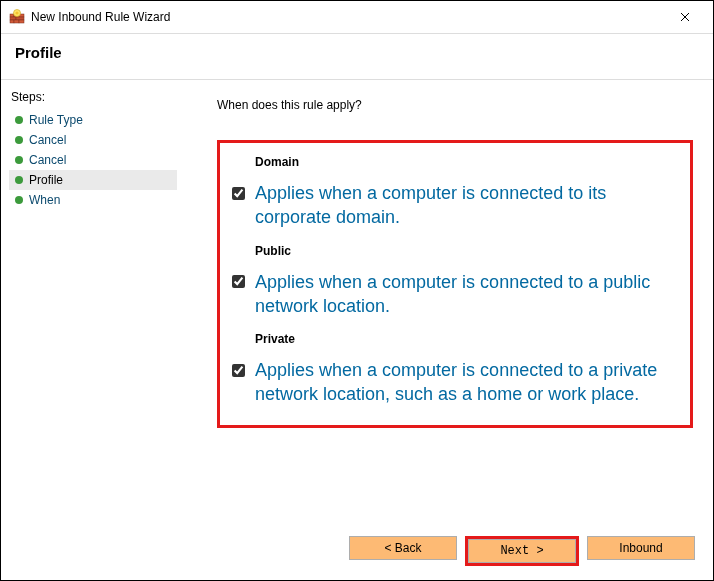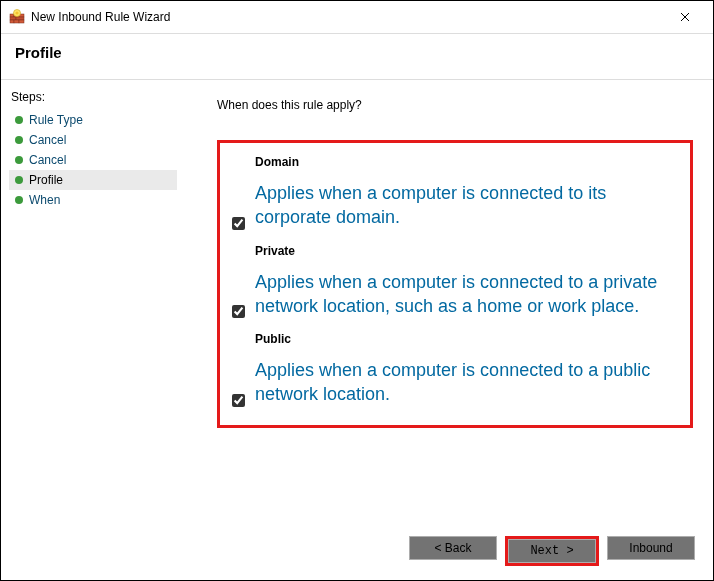--- a/index.html
+++ b/index.html
@@ -16,27 +16,27 @@
 .sidebar { width: 184px; padding: 10px 8px; border-right: none; }
 .sidebar-title { font-size: 12px; font-weight: normal; margin-bottom: 6px; padding-left: 2px; }
 .step { display: flex; align-items: center; padding: 3px 6px; cursor: pointer; }
 .step .bullet { width: 8px; height: 8px; border-radius: 50%; background: #3c9a3c; margin-right: 6px; flex-shrink: 0; }
 .step .label { color: #0c4a6e; font-size: 12px; }
 .step.active { background: #eaeaea; }
 .step.active .label { color: #000; }
 .main { flex: 1; padding: 18px 20px 10px 32px; display: flex; flex-direction: column; }
 .prompt { font-size: 12px; margin-bottom: 28px; }
 .checkbox-panel { border: 3px solid #e41a1a; padding: 12px 14px 18px 12px; }
-.cb-row { display: flex; align-items: flex-end; margin-bottom: 14px; }
+.cb-row { display: flex; align-items: center; margin-bottom: 14px; }
 .cb-row:last-child { margin-bottom: 0; }
 .cb { width: 13px; height: 13px; margin-right: 10px; margin-top: 2px; cursor: pointer; accent-color: #333; }
 .cb-text .cb-label { font-weight: bold; font-size: 12px; }
 .cb-text .cb-desc { font-size: 18px; color: #0369a1; margin-top: 12px; line-height: 1.35; max-width: 430px; }
 .footer { padding: 10px 18px 14px 0; display: flex; justify-content: flex-end; gap: 8px; }
-.btn { width: 88px; height: 24px; font-size: 12px; background: #737373; border: 1px solid #adadad; cursor: pointer; }
+.btn { width: 108px; height: 24px; font-size: 12px; background: #fdba74; border: 1px solid #adadad; cursor: pointer; }
 .btn-next-wrap { border: 3px solid #e41a1a; display: inline-flex; }
 .btn-next-wrap .btn { border: 1px solid #adadad; font-family: Liberation Mono, monospace; }
 </style>
 </head>
 <body>
 
 <div class="window">
   <div class="titlebar">
     <span class="icon">
       <svg viewBox="0 0 16 16" width="16" height="16">
@@ -97,29 +97,29 @@
         <div class="cb-row">
           <input type="checkbox" class="cb" checked="" style="">
           <div class="cb-text">
             <div class="cb-label">Domain</div>
             <div class="cb-desc">Applies when a computer is connected to its corporate domain.</div>
           </div>
         </div>
         <div class="cb-row">
           <input type="checkbox" class="cb" checked="" style="">
           <div class="cb-text">
-            <div class="cb-label">Private</div>
-            <div class="cb-desc">Applies when a computer is connected to a private network location, such as a home or work place.</div>
+            <div class="cb-label">Public</div>
+            <div class="cb-desc">Applies when a computer is connected to a public network location.</div>
           </div>
         </div>
         <div class="cb-row">
           <input type="checkbox" class="cb" checked="" style="">
           <div class="cb-text">
-            <div class="cb-label">Public</div>
-            <div class="cb-desc">Applies when a computer is connected to a public network location.</div>
+            <div class="cb-label">Private</div>
+            <div class="cb-desc">Applies when a computer is connected to a private network location, such as a home or work place.</div>
           </div>
         </div>
       </div>
     </div>
   </div>
 
   <div class="footer">
     <button class="btn">&lt; Back</button>
     <span class="btn-next-wrap">
       <button class="btn">Next &gt;</button>

